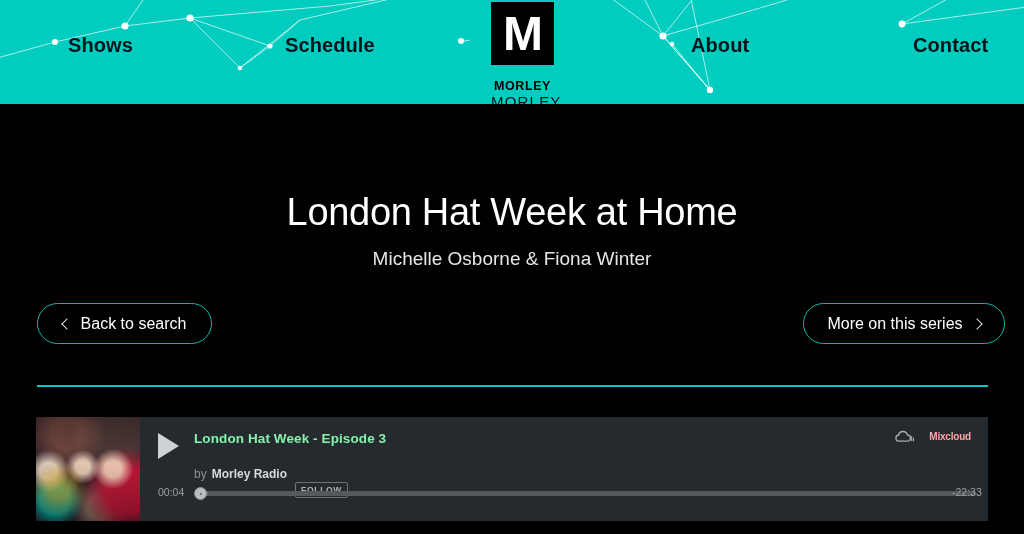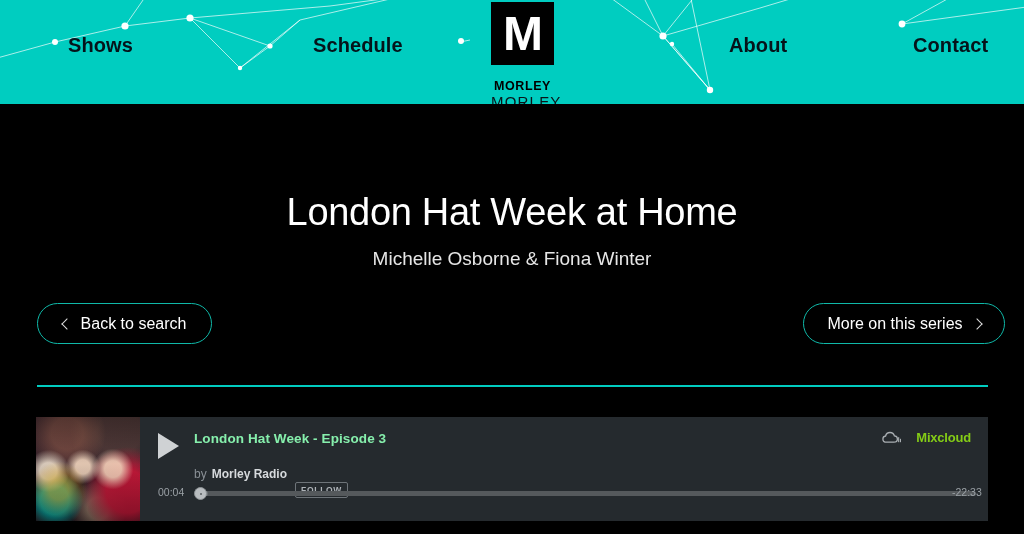--- a/index.html
+++ b/index.html
@@ -26,22 +26,22 @@
   .nav-link {
     position:absolute;
     color:#05131a;
     font-size:20px;
     font-weight:600;
     letter-spacing:.1px;
     white-space:nowrap;
     cursor:pointer;
   }
   .nav-shows    { left:68px;  top:34px; }
-  .nav-schedule { left:285px; top:34px;margin-left:28px; }
-  .nav-about    { left:691px; top:34px;margin-left:38px; }
+  .nav-schedule { left:285px; top:34px; }
+  .nav-about    { left:691px; top:34px; }
   .nav-contact  { left:913px; top:34px; }
 
   
   .logo {
     position:absolute; z-index:4;
     left:491px; top:2px;
     width:63px;
     text-align:center;
     cursor:pointer;
   }
@@ -208,22 +208,22 @@
     margin-top:32px;
   }
 
   .mixcloud-brand {
     position:absolute;
     right:17px; top:13px;
     display:flex; align-items:center; gap:3px;
     cursor:pointer;
   }
   .mc-text {
-    color:#84cc16;
-    font-size:13px;
+    color:#fca5a5;
+    font-size:10px;
     font-weight:700;
     letter-spacing:-.2px;
     margin-left:12px;
   }
 
   
   .prog-row {
     position:absolute;
     left:0; right:0; top:66px;
     height:22px;

